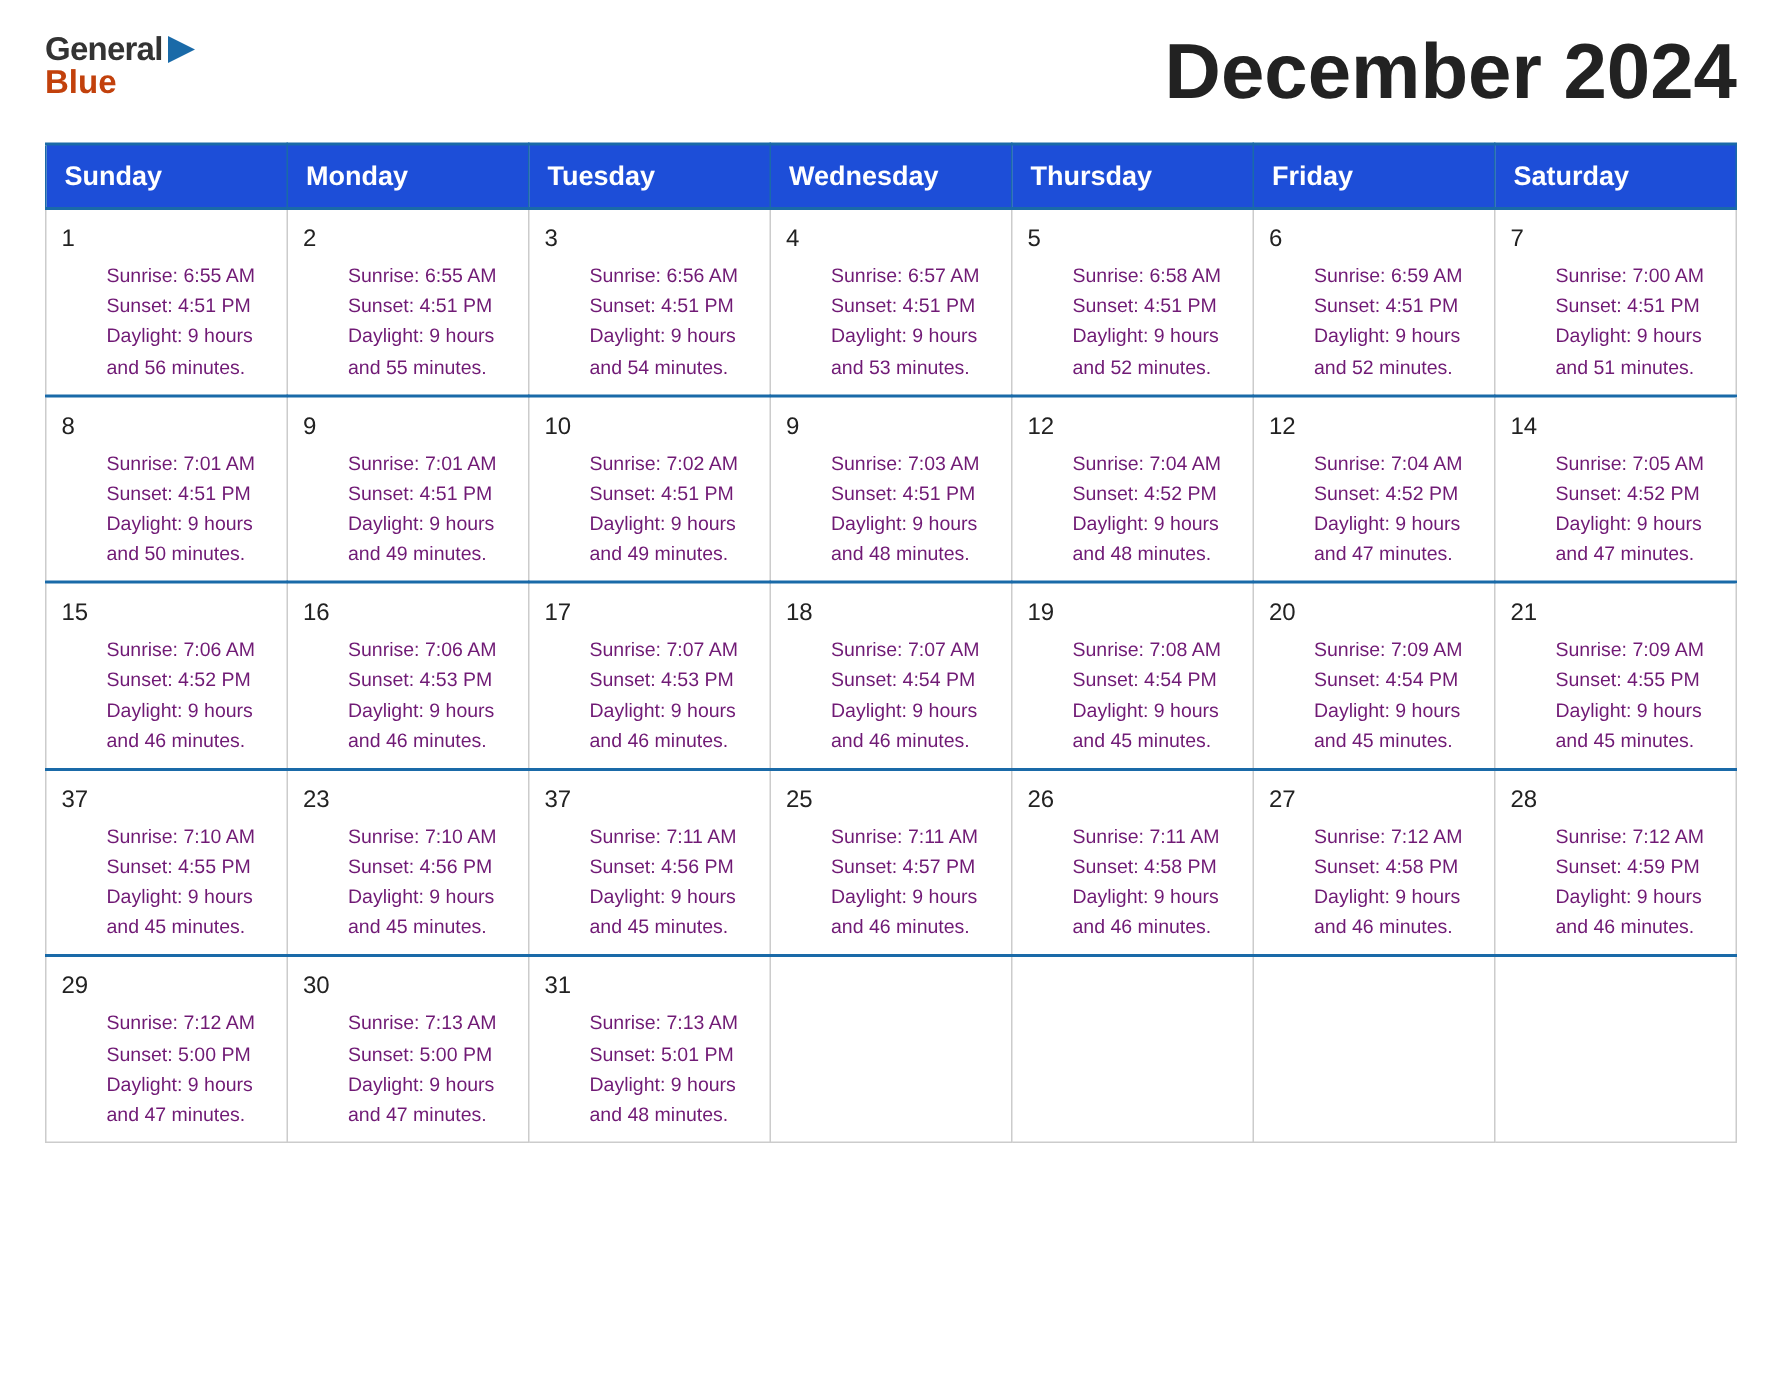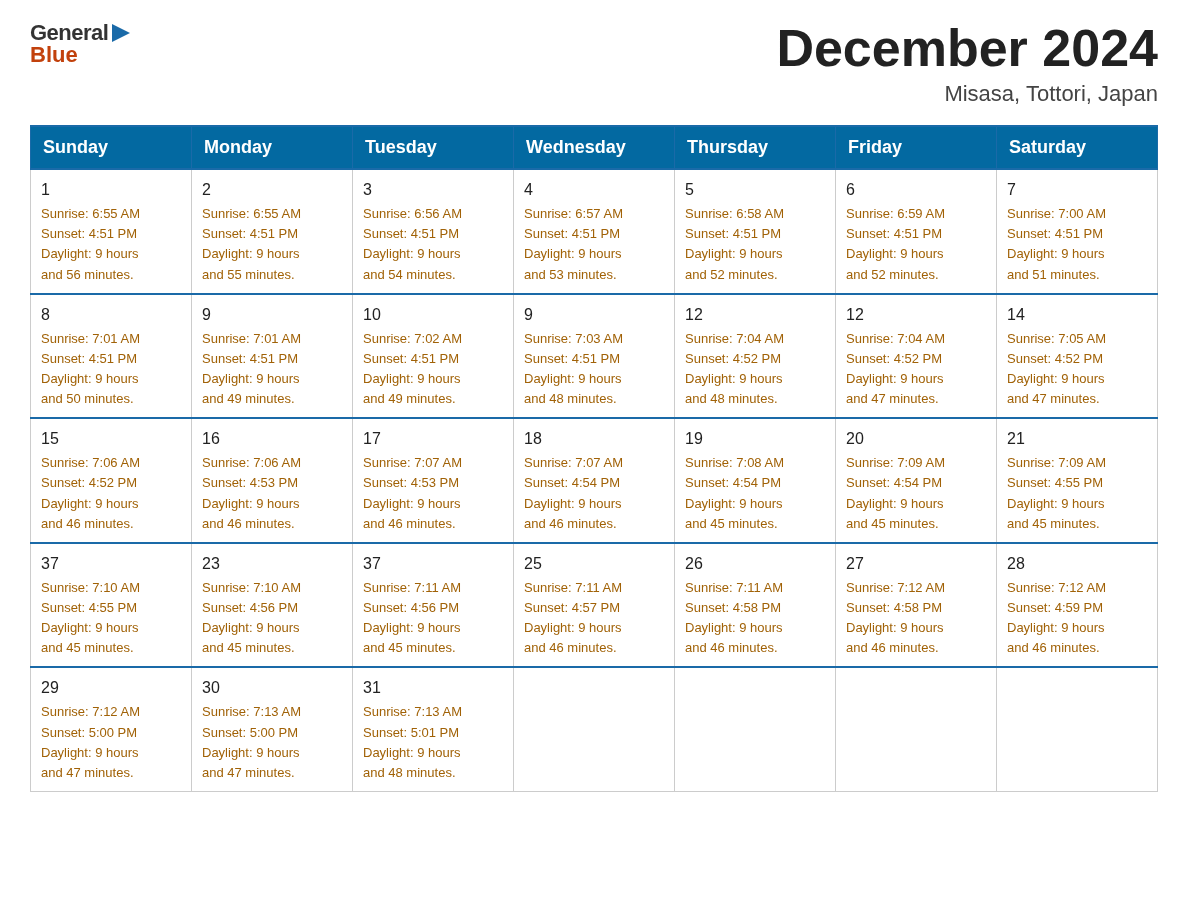--- a/index.html
+++ b/index.html
@@ -52,21 +52,21 @@
       font-size: 22px;
       color: #444;
       margin-top: 4px;
     }
     .calendar-table {
       width: 100%;
       border-collapse: collapse;
       border: 1px solid #aaa;
     }
     .calendar-table th {
-      background: #0369a1;
+      background: #1d4ed8;
       color: #fff;
       font-size: 18px;
       font-weight: bold;
       padding: 10px 12px;
       text-align: left;
       border: 1px solid #1a6aa8;
     }
     .calendar-table td {
       vertical-align: top;
       padding: 8px 10px;
@@ -81,22 +81,23 @@
       border-top: 2px solid #1a6aa8;
     }
     .day-num {
       font-size: 16px;
       font-weight: normal;
       display: block;
       margin-bottom: 2px;
     }
     .cell-content {
       font-size: 13px;
-      color: #a16207;
+      color: #701a75;
       line-height: 1.55;
+      margin-left: 30px;
     }
     .empty-cell {
       background: #fff;
     }
     
     .logo-icon {
       display: inline-flex;
       align-items: center;
       margin-left: 2px;
     }
@@ -115,21 +116,20 @@
       <div class="logo-icon">
         <svg viewBox="0 0 22 22" xmlns="http://www.w3.org/2000/svg">
           <polygon points="2,2 20,11 2,20" fill="#1a6aa8"></polygon>
         </svg>
       </div>
     </div>
     <div class="logo-blue">Blue</div>
   </div>
   <div class="title-section">
     <div class="month-title">December 2024</div>
-    <div class="location">Misasa, Tottori, Japan</div>
   </div>
 </div>
 
 <table class="calendar-table">
   <thead>
     <tr>
 
     <th>Sunday</th>
         <th>Monday</th>
         <th>Tuesday</th>

